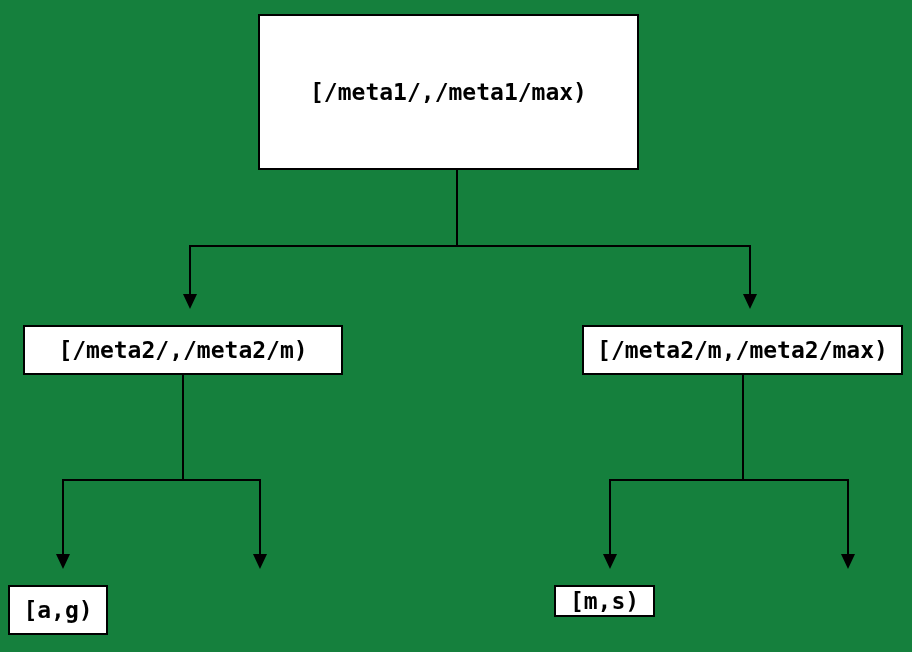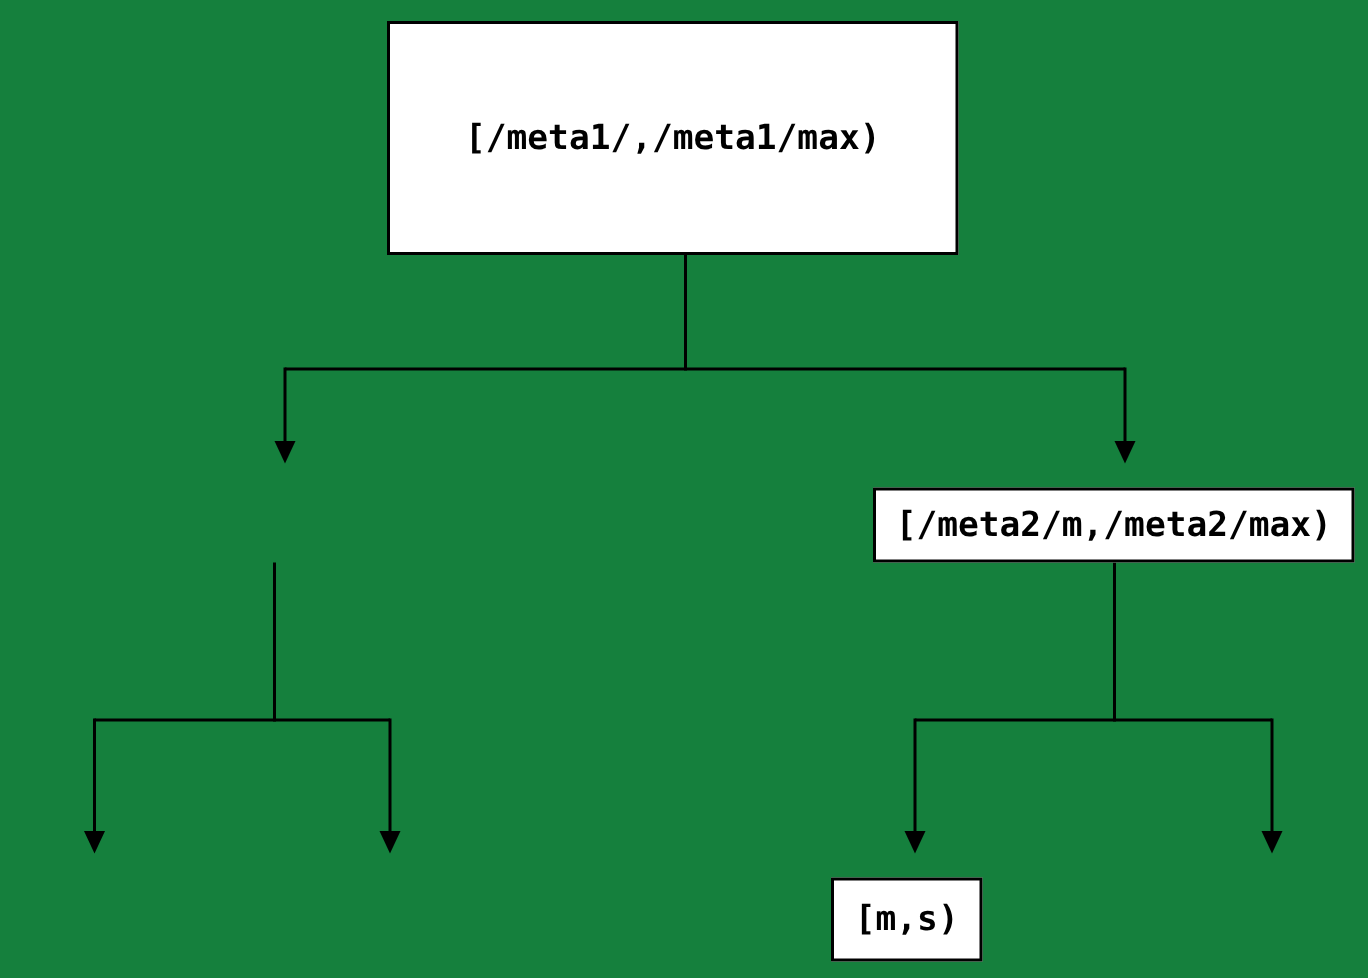--- a/index.html
+++ b/index.html
@@ -35,21 +35,21 @@
     font-size: 23px;
     font-weight: 700;
     white-space: nowrap;
     letter-spacing: 0;
   }
   .node-root   { left: 258px; top: 14px;  width: 381px; height: 156px; }
   .node-child0 { left: 23px;  top: 325px; width: 320px; height: 50px; }
   .node-child1 { left: 582px; top: 325px; width: 321px; height: 50px; }
   .node-leaf0  { left: 8px;   top: 585px; width: 100px; height: 50px; }
   .node-leaf1  { left: 204px; top: 585px; width: 99px;  height: 50px; }
-  .node-leaf2  { left: 554px; top: 585px; width: 101px; height: 56px; }
+  .node-leaf2  { left: 554px; top: 585px; width: 101px; height: 32px; }
   .node-leaf3  { left: 778px; top: 585px; width: 129px; height: 50px; }
   .edge { stroke: #000000; stroke-width: 2; }
   .arrowhead { fill: #000000; }
 </style>
 </head>
 <body>
 
 <div class="canvas">
 
   <svg class="connectors" width="912" height="652" viewBox="0 0 912 652" xmlns="http://www.w3.org/2000/svg">
@@ -77,21 +77,23 @@
       <line class="edge" x1="610" y1="480" x2="848" y2="480"></line>
       <line class="edge" x1="610" y1="479" x2="610" y2="557"></line>
       <line class="edge" x1="848" y1="479" x2="848" y2="557"></line>
       <polygon class="arrowhead" points="603,554 617,554 610,569"></polygon>
       <polygon class="arrowhead" points="841,554 855,554 848,569"></polygon>
     </g>
   </svg>
 
   <div class="node node-root">[/meta1/,/meta1/max)</div>
 
+  <div class="node node-child0">[/meta2/,/meta2/m)</div>
 
   <div class="node node-child1">[/meta2/m,/meta2/max)</div>
 
+  <div class="node node-leaf0">[a,g)</div>
 
 
   <div class="node node-leaf2">[m,s)</div>
 
 
 </div>
 
 </body></html>

